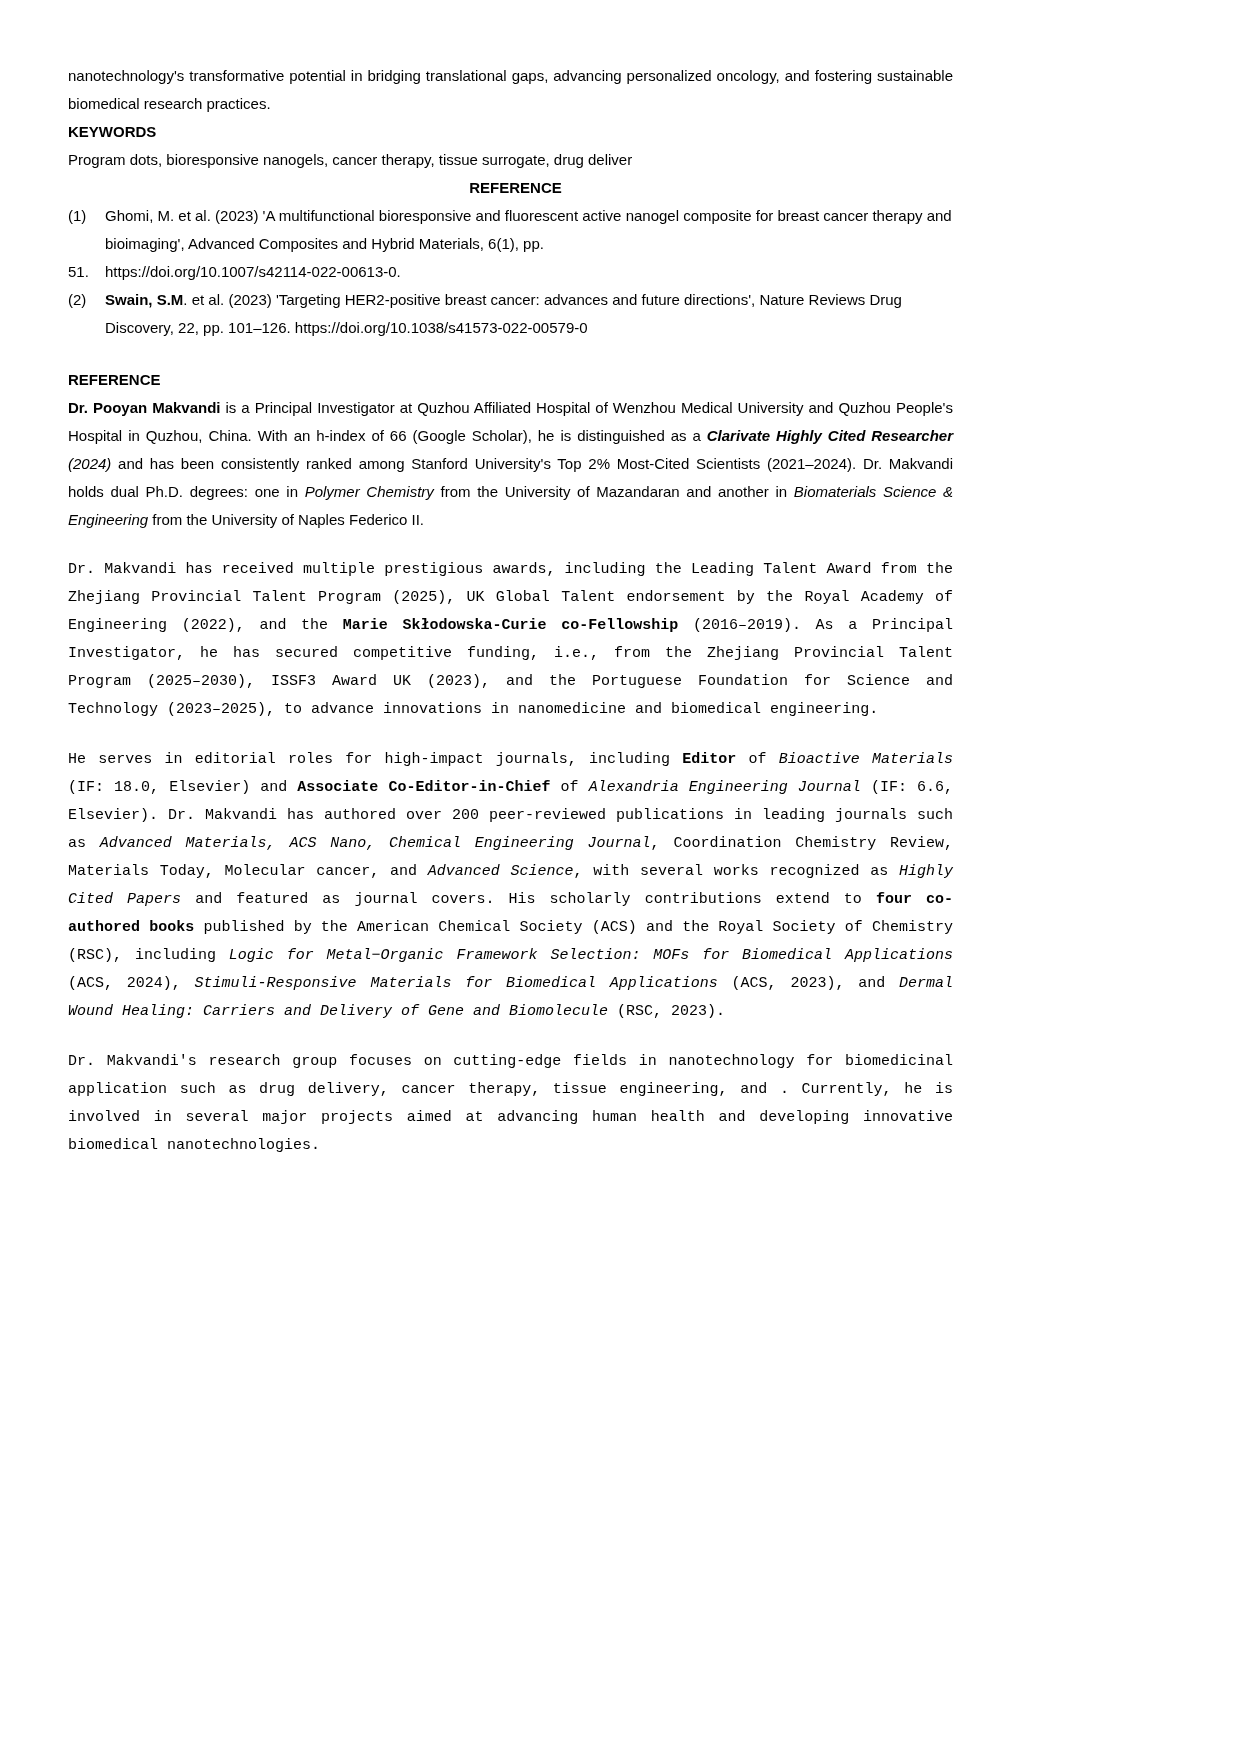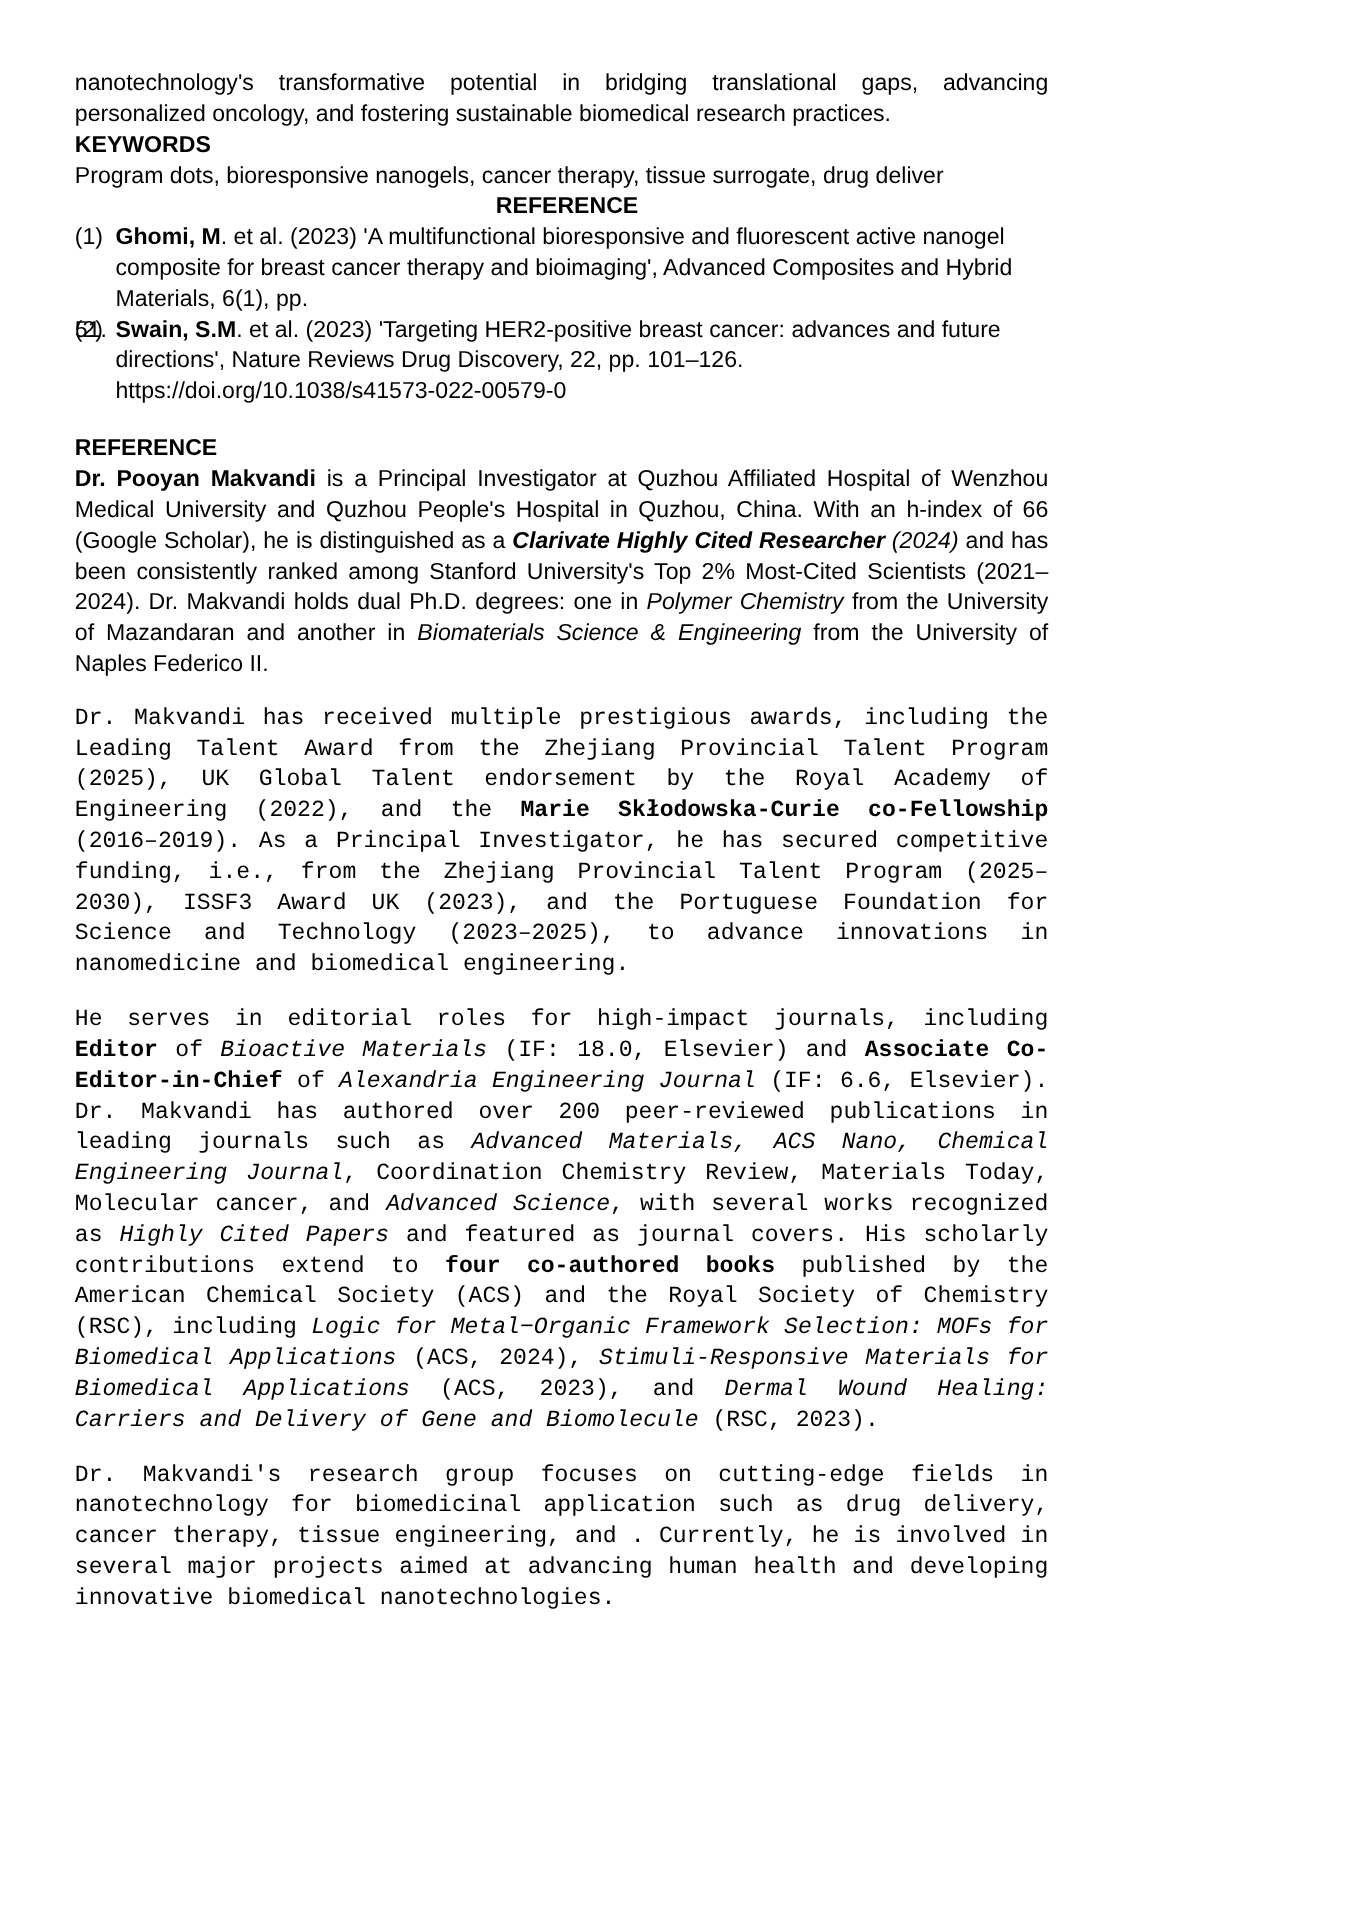--- a/index.html
+++ b/index.html
@@ -9,21 +9,21 @@
     background: #ffffff;
   }
   .page {
     position: relative;
     width: 1045px;
     height: 1755px;
     box-sizing: border-box;
     background: #ffffff;
     padding: 62px 92px 0 68px;
     font-family: "Liberation Sans", "DejaVu Sans", sans-serif;
-    font-size: 21px;
+    font-size: 15px;
     line-height: 28px;
     color: #000000;
     overflow: hidden;
   }
   .para { margin: 0; }
   .justify { text-align: justify; }
   .heading { margin: 0; font-weight: bold; }
   .ref-heading { padding-left: 10px; text-align: center; }
   .bio-heading { margin-top: 24px; }
   .bio-para { margin: 0; text-align: justify; }
@@ -40,24 +40,25 @@
   <p class="para justify"><span>nanotechnology's transformative potential in bridging translational gaps, advancing personalized oncology, and fostering sustainable biomedical research practices.</span></p>
 
   <p class="heading">KEYWORDS</p>
   <p class="para">Program dots, bioresponsive nanogels, cancer therapy, tissue surrogate, drug deliver</p>
 
   <p class="heading ref-heading">REFERENCE</p>
 
   <div class="ref-list">
     <div class="ref-item">
       <span class="ref-marker">(1)</span>
-      <span><span style="font-weight: bold;">Ghomi, M</span><span>. et al. (2023) 'A multifunctional bioresponsive and fluorescent active nanogel composite for breast cancer therapy and bioimaging', Advanced Composites and Hybrid Materials, 6(1), pp.</span></span>
+      <span><span style="font-weight: normal;">Ghomi, M</span><span>. et al. (2023) 'A multifunctional bioresponsive and fluorescent active nanogel composite for breast cancer therapy and bioimaging', Advanced Composites and Hybrid Materials, 6(1), pp.</span></span>
     </div>
     <div class="ref-item">
       <span class="ref-marker">51.</span>
+      <span><span>https://doi.org/10.1007/s42114-022-00613-0.</span></span>
     </div>
     <div class="ref-item">
       <span class="ref-marker">(2)</span>
       <span><span style="font-weight: bold; text-align: right;">Swain, S.M</span><span>. et al. (2023) 'Targeting HER2-positive breast cancer: advances and future directions', Nature Reviews Drug Discovery, 22, pp. 101–126. https://doi.org/10.1038/s41573-022-00579-0</span></span>
     </div>
   </div>
 
   <p class="heading bio-heading">REFERENCE</p>
 
   <p class="bio-para"><span style="font-weight: bold;">Dr. Pooyan Makvandi</span><span> is a Principal Investigator at Quzhou Affiliated Hospital of Wenzhou Medical University and Quzhou People's Hospital in Quzhou, China. With an h-index of 66 (Google Scholar), he is distinguished as a </span><span style="font-weight: bold; font-style: italic;">Clarivate Highly Cited Researcher</span><span style="font-style: italic;"> (2024)</span><span> and has been consistently ranked among Stanford University's Top 2% Most-Cited Scientists (2021–2024). Dr. Makvandi holds dual Ph.D. degrees: one in </span><span style="font-style: italic;">Polymer Chemistry</span><span> from the University of Mazandaran and another in </span><span style="font-style: italic;">Biomaterials Science &amp; Engineering</span><span> from the University of Naples Federico II.</span></p>

